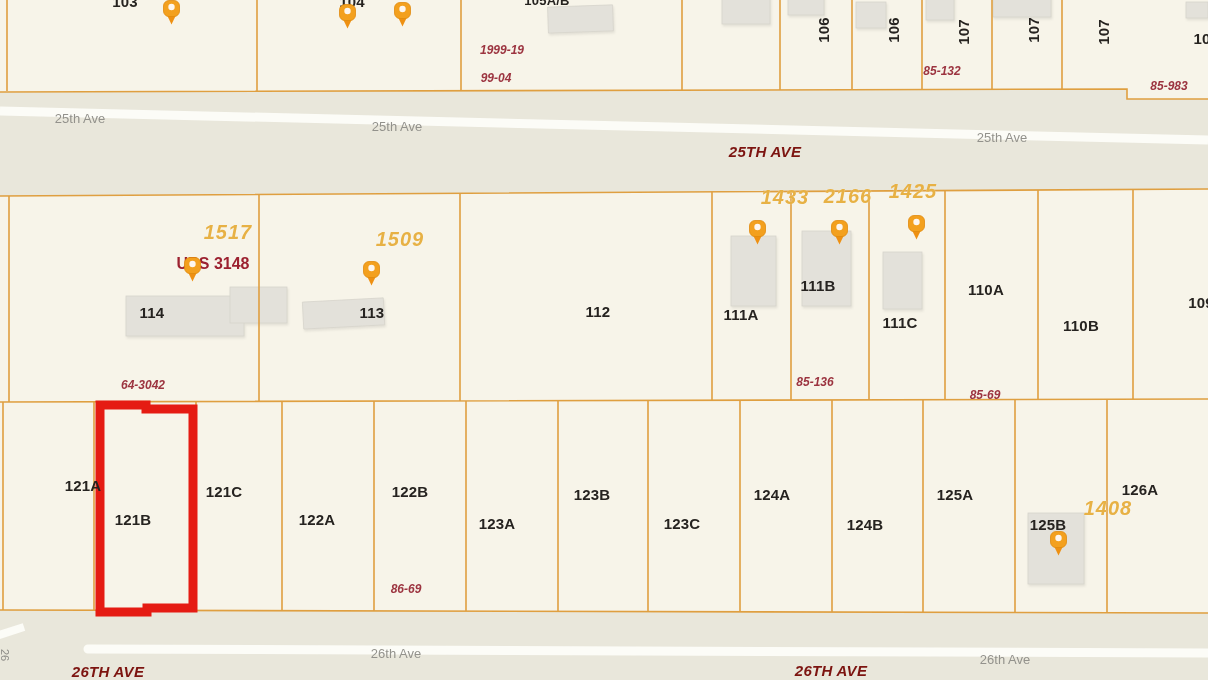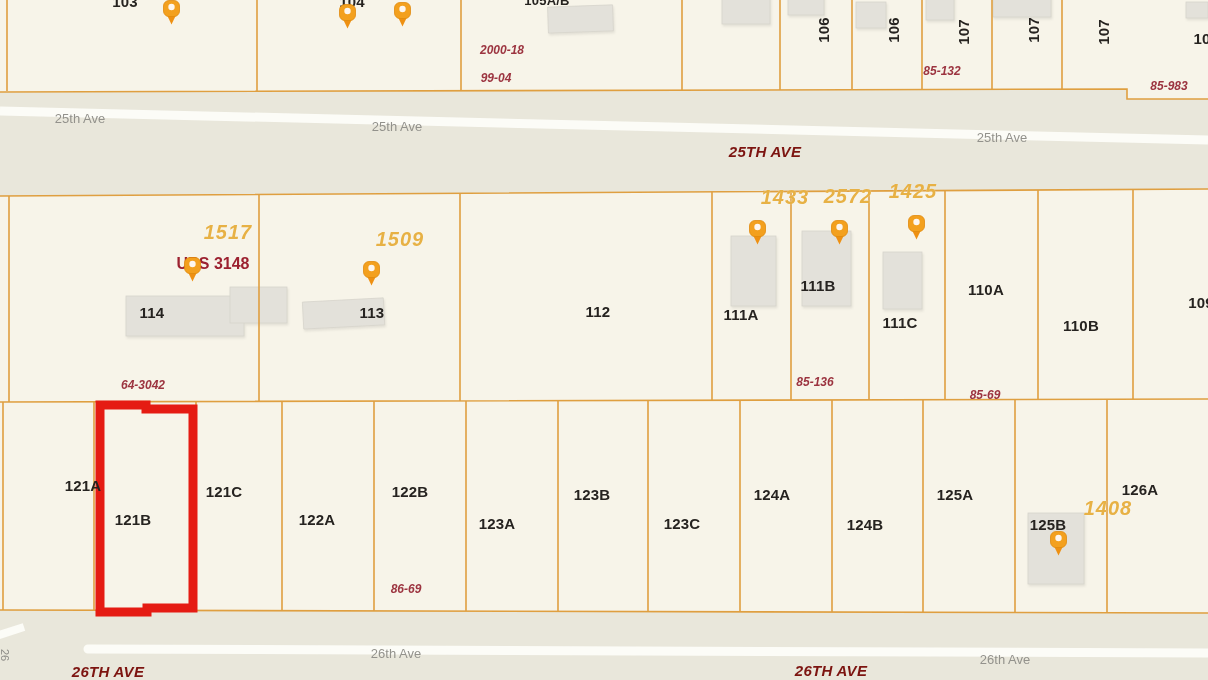--- a/index.html
+++ b/index.html
@@ -88,24 +88,24 @@
     <div class="lbl parcel" style="left: 592px; top: 494px; transform: translate(-50%, -50%);">123B</div>
     <div class="lbl parcel" style="left: 682px; top: 523px; transform: translate(-50%, -50%);">123C</div>
     <div class="lbl parcel" style="left: 772px; top: 494px; transform: translate(-50%, -50%);">124A</div>
     <div class="lbl parcel" style="left: 865px; top: 524px; transform: translate(-50%, -50%);">124B</div>
     <div class="lbl parcel" style="left: 955px; top: 494px; transform: translate(-50%, -50%);">125A</div>
     <div class="lbl parcel" style="left: 1048px; top: 524px; transform: translate(-50%, -50%); text-align: center;">125B</div>
     <div class="lbl parcel" style="left: 1140px; top: 489px; transform: translate(-50%, -50%);">126A</div>
     <div class="lbl addr" style="left: 228px; top: 232px; transform: translate(-50%, -50%);">1517</div>
     <div class="lbl addr" style="left: 400px; top: 239px; transform: translate(-50%, -50%);">1509</div>
     <div class="lbl addr" style="left: 785px; top: 197px; transform: translate(-50%, -50%);">1433</div>
-    <div class="lbl addr" style="left: 848px; top: 196px; transform: translate(-50%, -50%);">2572</div>
+    <div class="lbl addr" style="left: 848px; top: 196px; transform: translate(-50%, -50%);">2166</div>
     <div class="lbl addr" style="left: 913px; top: 191px; transform: translate(-50%, -50%);">1425</div>
     <div class="lbl addr" style="left: 1108px; top: 508px; transform: translate(-50%, -50%);">1408</div>
-    <div class="lbl ref" style="left: 502px; top: 50px; transform: translate(-50%, -50%);">2000-18</div>
+    <div class="lbl ref" style="left: 502px; top: 50px; transform: translate(-50%, -50%);">1999-19</div>
     <div class="lbl ref" style="left: 496px; top: 78px; transform: translate(-50%, -50%);">99-04</div>
     <div class="lbl ref" style="left: 942px; top: 71px; transform: translate(-50%, -50%);">85-132</div>
     <div class="lbl ref" style="left: 1169px; top: 86px; transform: translate(-50%, -50%);">85-983</div>
     <div class="lbl ref" style="left: 143px; top: 385px; transform: translate(-50%, -50%);">64-3042</div>
     <div class="lbl ref" style="left: 815px; top: 382px; transform: translate(-50%, -50%);">85-136</div>
     <div class="lbl ref" style="left: 985px; top: 379px; transform: translate(-50%, -50%); margin-top: 16px;">85-69</div>
     <div class="lbl ref" style="left: 406px; top: 589px; transform: translate(-50%, -50%);">86-69</div>
     <div class="lbl st-small" style="left: 80px; top: 118px; transform: translate(-50%, -50%);">25th Ave</div>
     <div class="lbl st-small" style="left: 397px; top: 126px; transform: translate(-50%, -50%);">25th Ave</div>
     <div class="lbl st-small" style="left: 1002px; top: 137px; transform: translate(-50%, -50%);">25th Ave</div>

